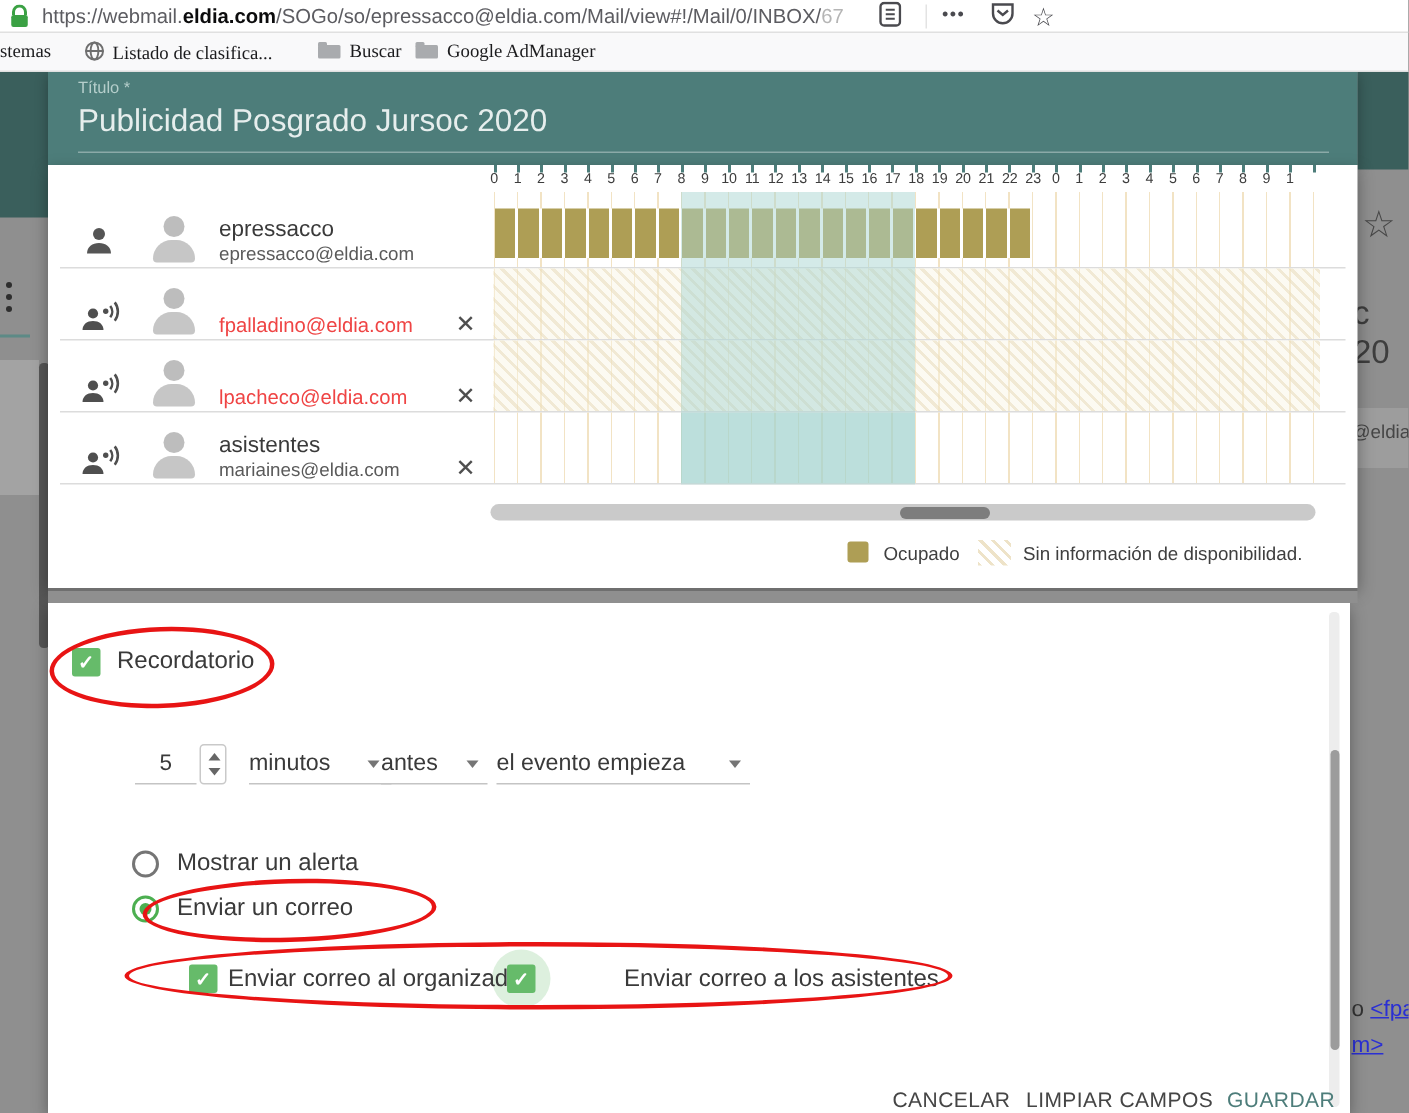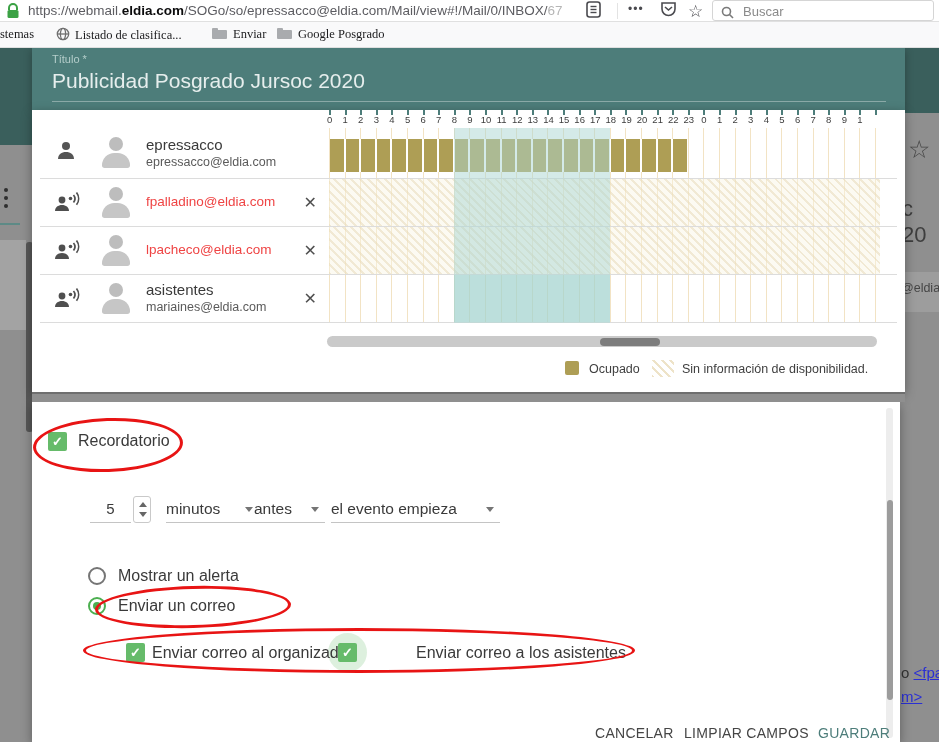--- a/index.html
+++ b/index.html
@@ -47,21 +47,21 @@
 
   
   .card1 { position:absolute; left:32px; top:110px; width:873px; height:282px; background:#fff; z-index:10; box-shadow:0 3px 10px rgba(0,0,0,0.35); }
   .ticks { position:absolute; left:297px; top:0; width:551px; height:5px;
            background:repeating-linear-gradient(90deg,#4d7d7a 0 2px,transparent 2px 15.6px); }
   .hour-labels { position:absolute; left:297px; top:4px; width:560px; height:13px; }
   .hour-label { position:absolute; top:0; font-size:9.5px; color:#3d3d3d; transform:translateX(-40%); }
   .fb-rows { position:absolute; left:8px; top:18px; width:857px; }
   .fb-row { position:relative; display:flex; height:48px; border-bottom:1px solid #dcdcdc; }
   .fb-row:first-child { height:51px; }
-  .fb-left { position:relative; width:289px; display:flex; align-items:center; }
+  .fb-left { position:relative; width:289px; display:flex; align-items:flex-end; }
   .role-icon { width:26px; margin-left:14px; flex:0 0 auto; }
   .avatar { width:36px; height:36px; position:relative; margin-left:18px; flex:0 0 auto; }
   .avatar::before { content:""; position:absolute; left:11px; top:2px; width:14px; height:14px; border-radius:50%; background:#bdbdbd; }
   .avatar::after { content:""; position:absolute; left:4px; top:18px; width:28px; height:15px; border-radius:14px 14px 3px 3px; background:#c6c6c6; }
   .att-text { margin-left:12px; flex:1 1 auto; line-height:1.25; }
   .att-name { display:block; font-size:15px; color:#3a3a3a; }
   .att-email { display:block; font-size:12.5px; color:#5a5a5a; }
   .att-email-only { display:block; font-size:13.5px; color:#ef4444; }
   .x-btn { border:none; background:none; font-size:16px; color:#4f4f4f; margin-right:12px; cursor:pointer; flex:0 0 auto; }
   .fb-grid { position:relative; width:551px; height:100%; overflow:hidden;
@@ -154,40 +154,31 @@
   </span>
   <span class="sep-v"></span>
   <span class="tb-ic" style="left:628px; top:2px; font-size:12px; letter-spacing:1px;">•••</span>
   <span class="tb-ic" style="left:660px;">
     <svg width="17" height="17" viewBox="0 0 17 17">
         <path d="M2 2h13v6a6.5 6.5 0 0 1-13 0z" fill="none" stroke="#4a4a4f" stroke-width="1.6"></path>
         <path d="M5 6l3.5 3L12 6" fill="none" stroke="#4a4a4f" stroke-width="1.6"></path>
       </svg>
   </span>
   <span class="tb-ic" style="left:688px; font-size:17px;">☆</span>
-  <span class="searchbox">
-    <span class="mag">
-      <svg width="13" height="13" viewBox="0 0 13 13">
-          <circle cx="5.5" cy="5.5" r="4" fill="none" stroke="#7a7a7a" stroke-width="1.6"></circle>
-          <line x1="8.5" y1="8.5" x2="12" y2="12" stroke="#7a7a7a" stroke-width="1.6"></line>
-        </svg>
-    </span>
-    <span class="ph">Buscar</span>
-  </span>
 </div>
 
 <div class="bookmarks">
   <span class="bm-item" style="left:0px;">stemas</span>
   <span class="bm-item" style="left:56px;"><span style="display:inline-block;vertical-align:-2px;margin-right:5px;"><svg width="14" height="14" viewBox="0 0 14 14">
           <circle cx="7" cy="7" r="5.7" fill="none" stroke="#6f6f6f" stroke-width="1.3"></circle>
           <line x1="1.3" y1="7" x2="12.7" y2="7" stroke="#6f6f6f" stroke-width="1.3"></line>
           <ellipse cx="7" cy="7" rx="2.6" ry="5.7" fill="none" stroke="#6f6f6f" stroke-width="1.3"></ellipse>
         </svg></span><span>Listado de clasifica...</span></span>
-  <span class="bm-item" style="left:212px;"><span class="folder-ic"></span><span>Enviar</span></span>
-  <span class="bm-item" style="left:277px;"><span class="folder-ic"></span><span>Google Posgrado</span></span>
+  <span class="bm-item" style="left:212px;"><span class="folder-ic"></span><span>Buscar</span></span>
+  <span class="bm-item" style="left:277px;"><span class="folder-ic"></span><span>Google AdManager</span></span>
 </div>
 
 <div class="bg-teal-left"></div>
 <div class="bg-teal-right"></div>
 <div class="bg-dot" style="top:188px;"></div>
 <div class="bg-dot" style="top:196px;"></div>
 <div class="bg-dot" style="top:204px;"></div>
 <div class="bg-teal-line"></div>
 <div class="bg-light-block"></div>
 <div class="bg-vbar"></div>

